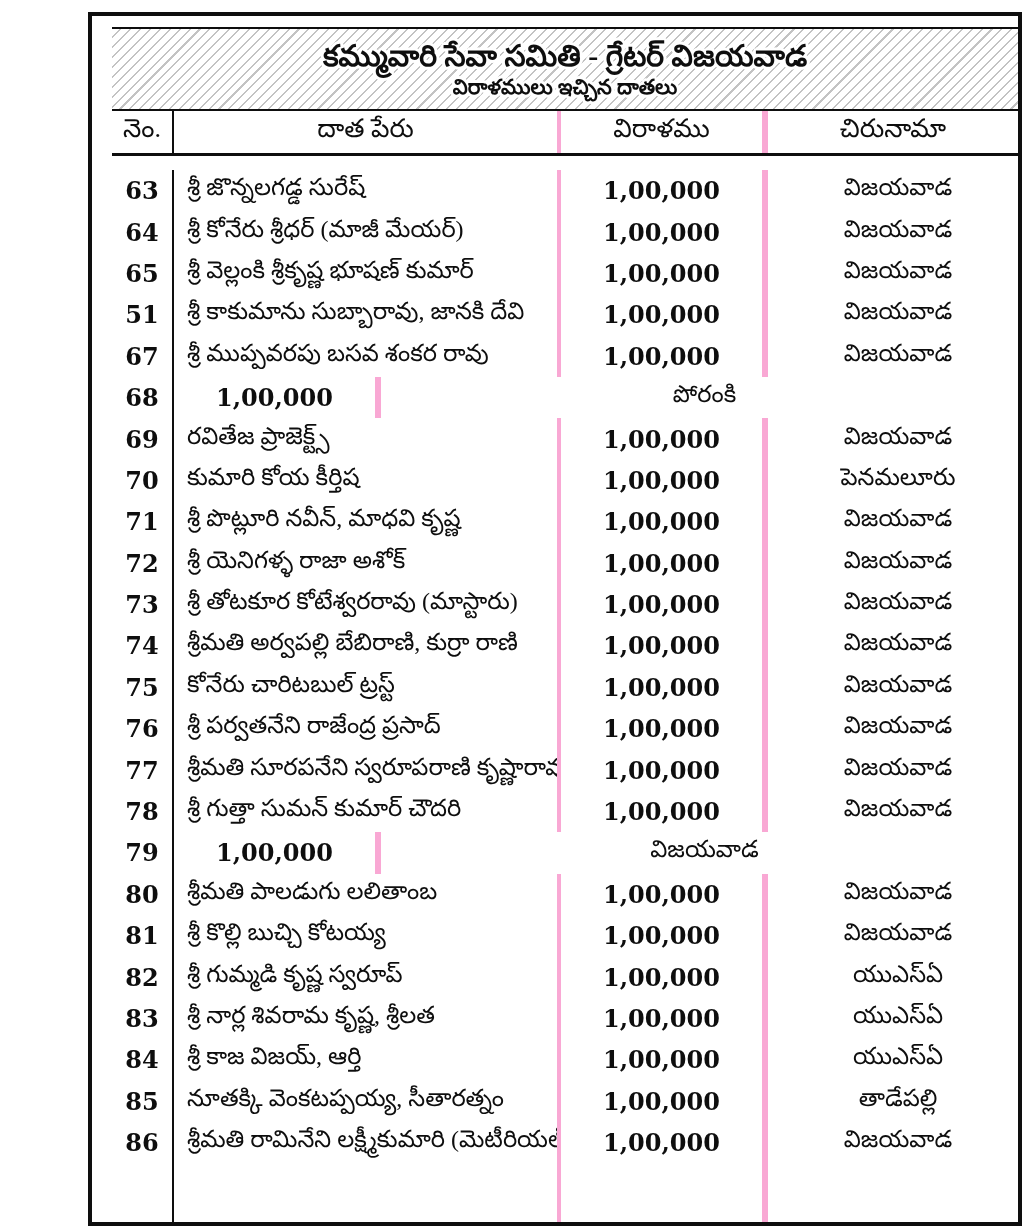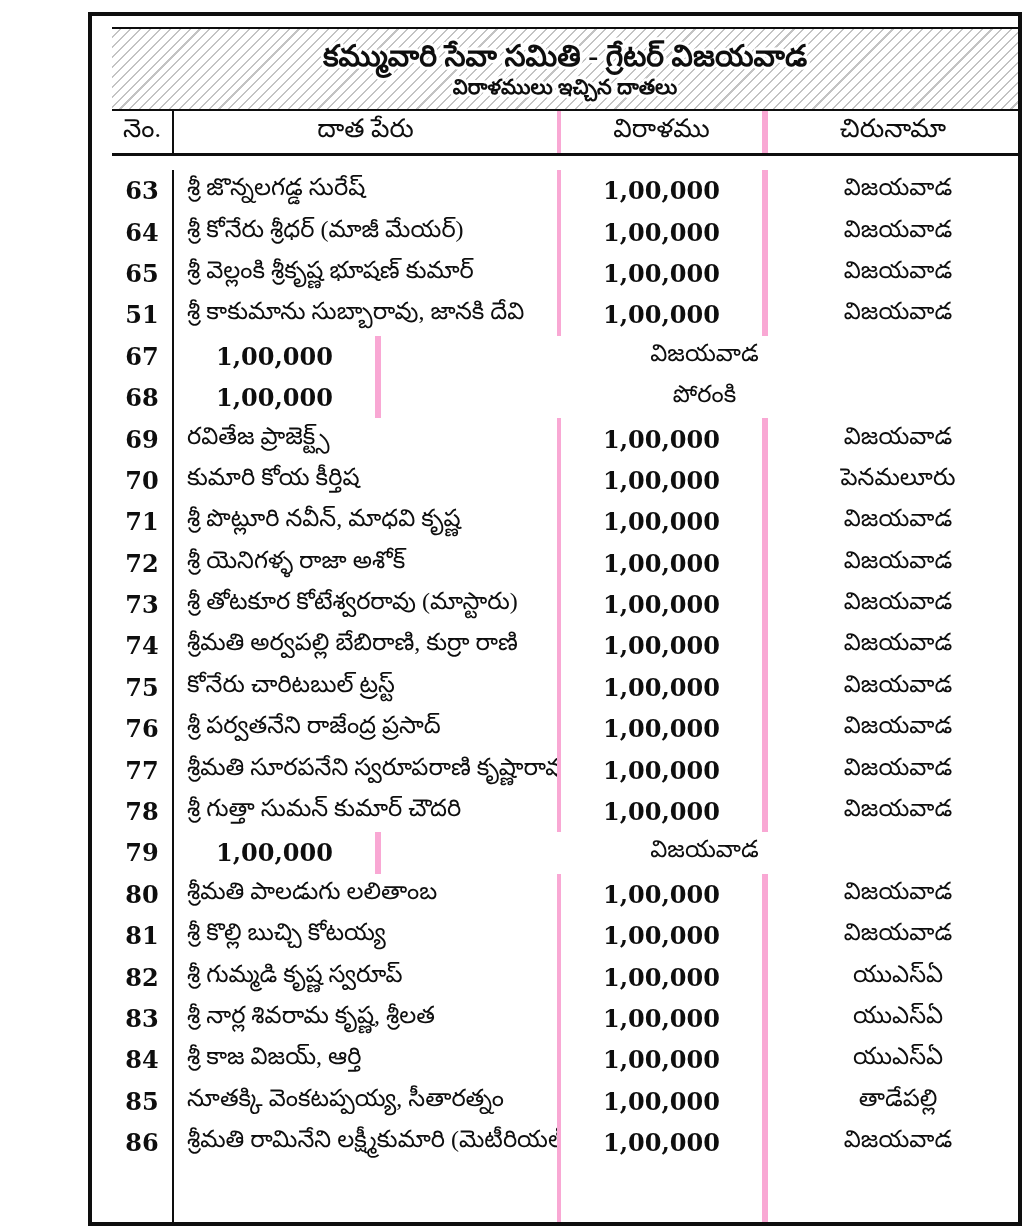--- a/index.html
+++ b/index.html
@@ -107,20 +107,21 @@
     <div class="cell c-address">విజయవాడ</div>
   </div>
         <div class="row">
     <div class="cell c-no">51</div>
     <div class="cell c-name">శ్రీ కాకుమాను సుబ్బారావు, జానకి దేవి</div>
     <div class="cell c-amount">1,00,000</div>
     <div class="cell c-address">విజయవాడ</div>
   </div>
         <div class="row">
     <div class="cell c-no">67</div>
+    <div class="cell c-name">శ్రీ ముప్పవరపు బసవ శంకర రావు</div>
     <div class="cell c-amount">1,00,000</div>
     <div class="cell c-address">విజయవాడ</div>
   </div>
         <div class="row">
     <div class="cell c-no">68</div>
     <div class="cell c-amount">1,00,000</div>
     <div class="cell c-address">పోరంకి</div>
   </div>
         <div class="row">
     <div class="cell c-no">69</div>

